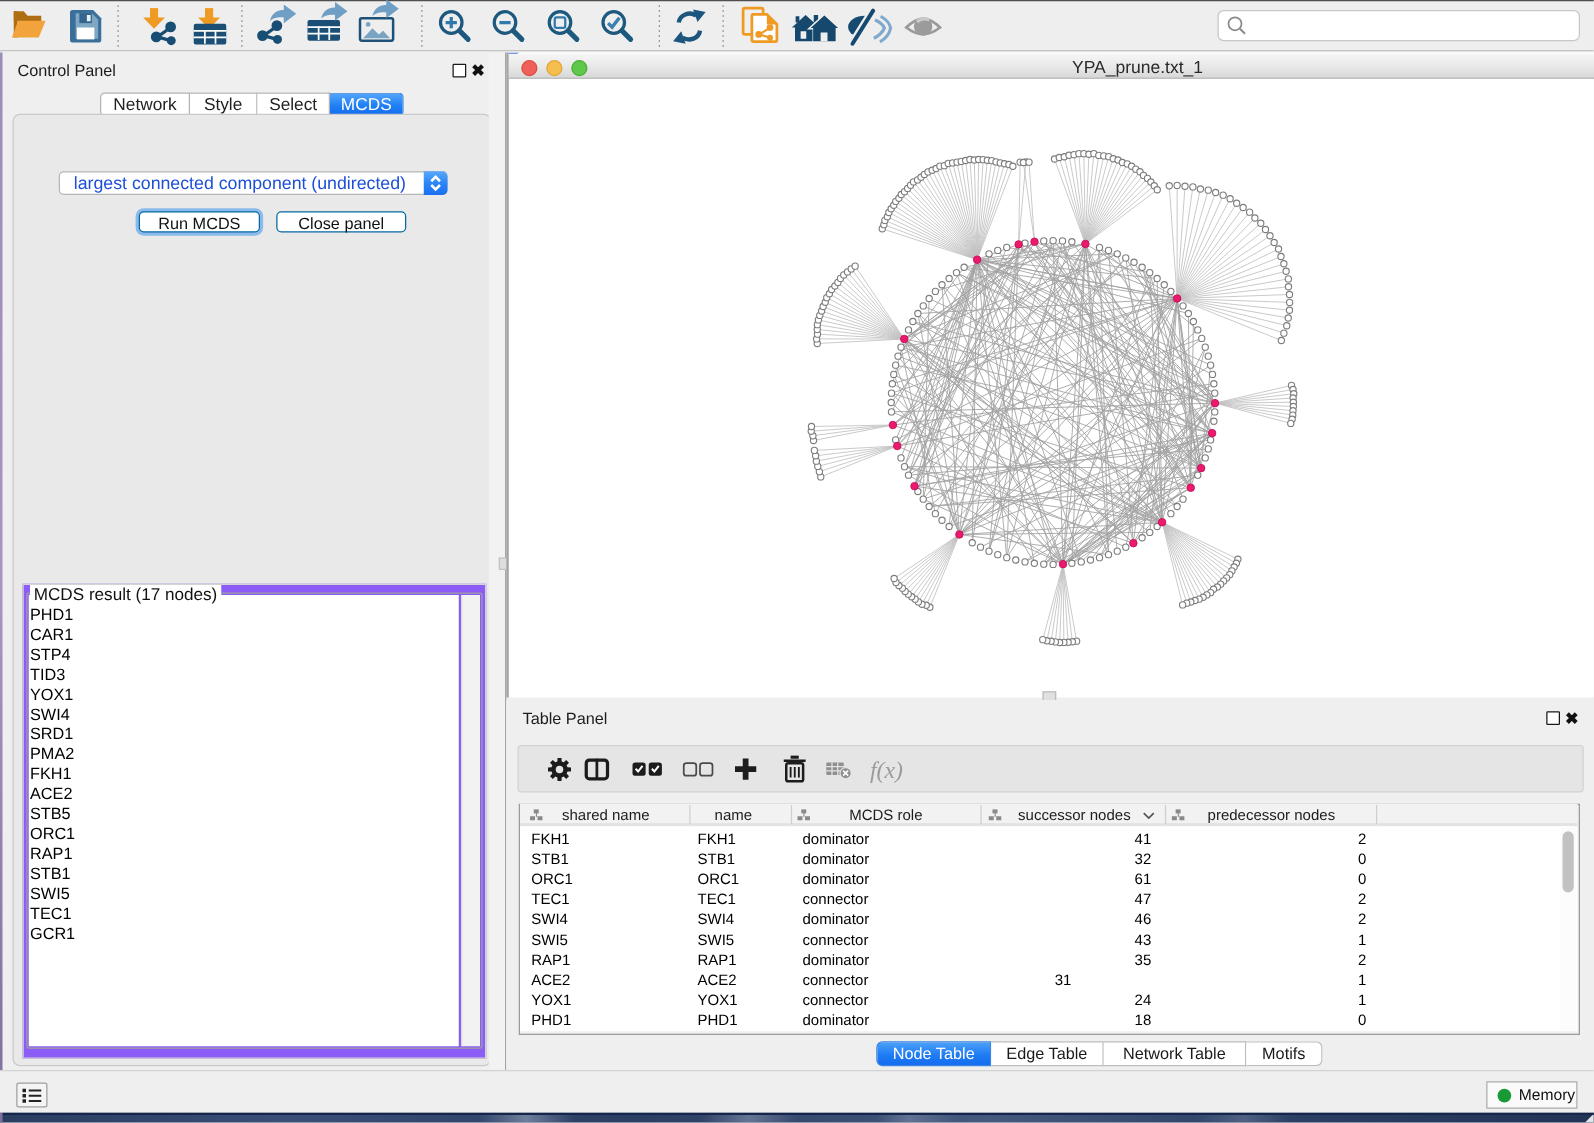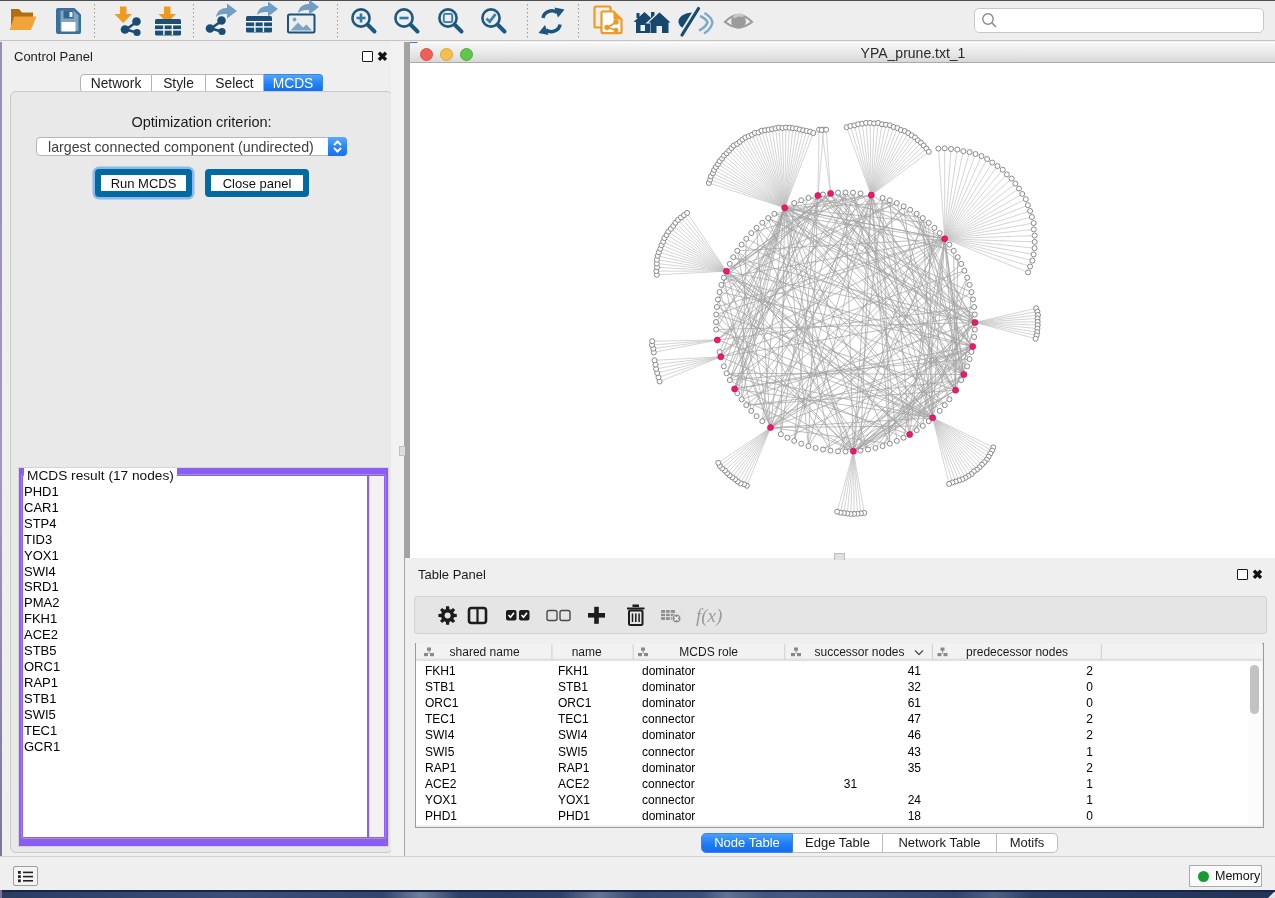--- a/index.html
+++ b/index.html
@@ -25,43 +25,43 @@
   .tabrow{height:19px;display:flex;}
   .tab{box-sizing:border-box;height:19px;border:1px solid #b4b4b4;border-left:none;
     background:#fff;color:#222;font-size:13.8px;text-align:center;line-height:17px;}
   .tab.first{border-left:1px solid #b4b4b4;border-radius:4px 0 0 4px;}
   .tab.last{border-radius:0 4px 4px 0;}
   .tab.sel{background:linear-gradient(180deg,#53a5fa 0%,#2180f4 55%,#146cf0 100%);
     color:#fff;border-color:#3a86e0;}
   #cpbox{left:10px;top:91px;width:381px;height:760px;background:#e9e9e9;
     border:1px solid #c9c9c9;border-radius:6px;}
   #optlabel{left:0;top:22px;width:381px;text-align:center;font-size:14.5px;color:#1a1a1a;}
-  #dropdown{left:25px;top:45px;width:311px;height:19px;background:#fff;
-    border:1px solid #b6b6b6;border-radius:4px;font-size:14.2px;color:#404040;
+  #dropdown{left:36px;top:45px;width:311px;height:19px;background:#fff;
+    border:1px solid #b6b6b6;border-radius:4px;font-size:14.2px;color:#1d4ed8;
     line-height:19px;padding-left:11px;box-sizing:border-box;}
   #dropbtn{right:-1px;top:-1px;width:19px;height:19px;border-radius:0 4px 4px 0;
     background:linear-gradient(180deg,#5aa9fb 0%,#2b86f6 50%,#1a70f1 100%);}
-  .btn{box-sizing:border-box;height:28px;background:#fff;border:6px solid #0369a1;
-    border-radius:4px;font-size:13px;color:#111;text-align:center;line-height:17px;}
+  .btn{box-sizing:border-box;height:17px;background:#fff;border:1px solid #0369a1;
+    border-radius:4px;font-size:13px;color:#111;text-align:center;line-height:17px;margin-left:16px;}
   .focusring{box-shadow:0 0 0 2.5px rgba(106,168,235,0.75);}
   #mcdswhite{left:7px;top:375px;width:369px;height:378px;background:#8b5cf6;
     border:1px solid #d4d4d4;}
   #groupbox{left:2px;top:6px;width:363px;height:363px;border:1px solid #9e9e9e;
     border-radius:2px;}
   #grouplabel{left:2px;top:-7px;background:#fff;padding:0 3px;font-size:13.7px;color:#111;z-index:3;}
   #mcdslist{left:1px;top:1px;width:344px;height:361px;background:#fff;
     font-size:13px;color:#000;line-height:15.9px;padding:8px 0 0 1px;box-sizing:border-box;}
   #mcdssb{right:1px;top:1px;width:14px;height:361px;background:#f2f2f2;border-left:1px solid #e0e0e0;}
   
   #vsplit{left:391px;top:42px;width:14px;height:814px;background:#f2f2f2;border-right:1px solid #a5a5a5;box-sizing:border-box;}
   #vgrip{left:399px;top:446px;width:6px;height:8px;background:#dedede;border:1px solid #c2c2c2;}
   #hgrip{left:834px;top:553px;width:9px;height:8px;background:#e0e0e0;border:1px solid #bdbdbd;}
   
   #netwin{left:405px;top:42px;width:870px;height:516px;background:#fff;
-    border-left:5px solid #a3a3a3;box-sizing:border-box;}
+    border-left:2px solid #a3a3a3;box-sizing:border-box;}
   #nettitle{left:0;top:1px;width:870px;height:20px;
     background:linear-gradient(180deg,#f6f6f6 0%,#e8e8e8 55%,#d8d8d8 100%);
     border-bottom:1px solid #ababab;box-sizing:border-box;}
   .tl{width:11px;height:11px;border-radius:50%;top:6px;}
   #nettext{left:103px;width:800px;text-align:center;top:2.5px;font-size:14px;color:#2a2a2a;}
   
   #tpanel{left:405px;top:560px;width:870px;height:296px;background:#efefef;}
   #ttoolbar{left:9px;top:36px;width:853px;height:38px;background:#e5e5e5;
     border:1px solid #d2d2d2;border-radius:3px;box-sizing:border-box;}
   #tableheader{left:10.5px;top:83px;width:846px;height:17.5px;background:#f0f0f0;
@@ -213,21 +213,20 @@
 <div class="abs ptitle" style="left:14px;top:49px;">Control Panel</div>
 <div class="abs wmax" style="left:362px;top:51px;"></div>
 <div class="abs wclose" style="left:377px;top:51px;">✖</div>
 <div class="abs tabrow" style="left:80px;top:74px;">
   <div class="tab first" style="width:72px;">Network</div>
   <div class="tab" style="width:54px;">Style</div>
   <div class="tab" style="width:58px;">Select</div>
   <div class="tab sel last" style="width:59px;">MCDS</div>
 </div>
 <div class="abs" id="cpbox">
-  <div class="abs" id="optlabel">Optimization criterion:</div>
   <div class="abs" id="dropdown">largest connected component (undirected)
     <div class="abs" id="dropbtn">
       <svg width="19" height="19" viewBox="0 0 19 19">
         <polyline points="6,8 9.5,4.5 13,8" fill="none" stroke="#fff" stroke-width="2"></polyline>
         <polyline points="6,11 9.5,14.5 13,11" fill="none" stroke="#fff" stroke-width="2"></polyline>
       </svg>
     </div>
   </div>
   <div class="abs btn focusring" style="left:84px;top:77px;width:97px;">Run MCDS</div>
   <div class="abs btn" style="left:194px;top:77px;width:104px;">Close panel</div>

